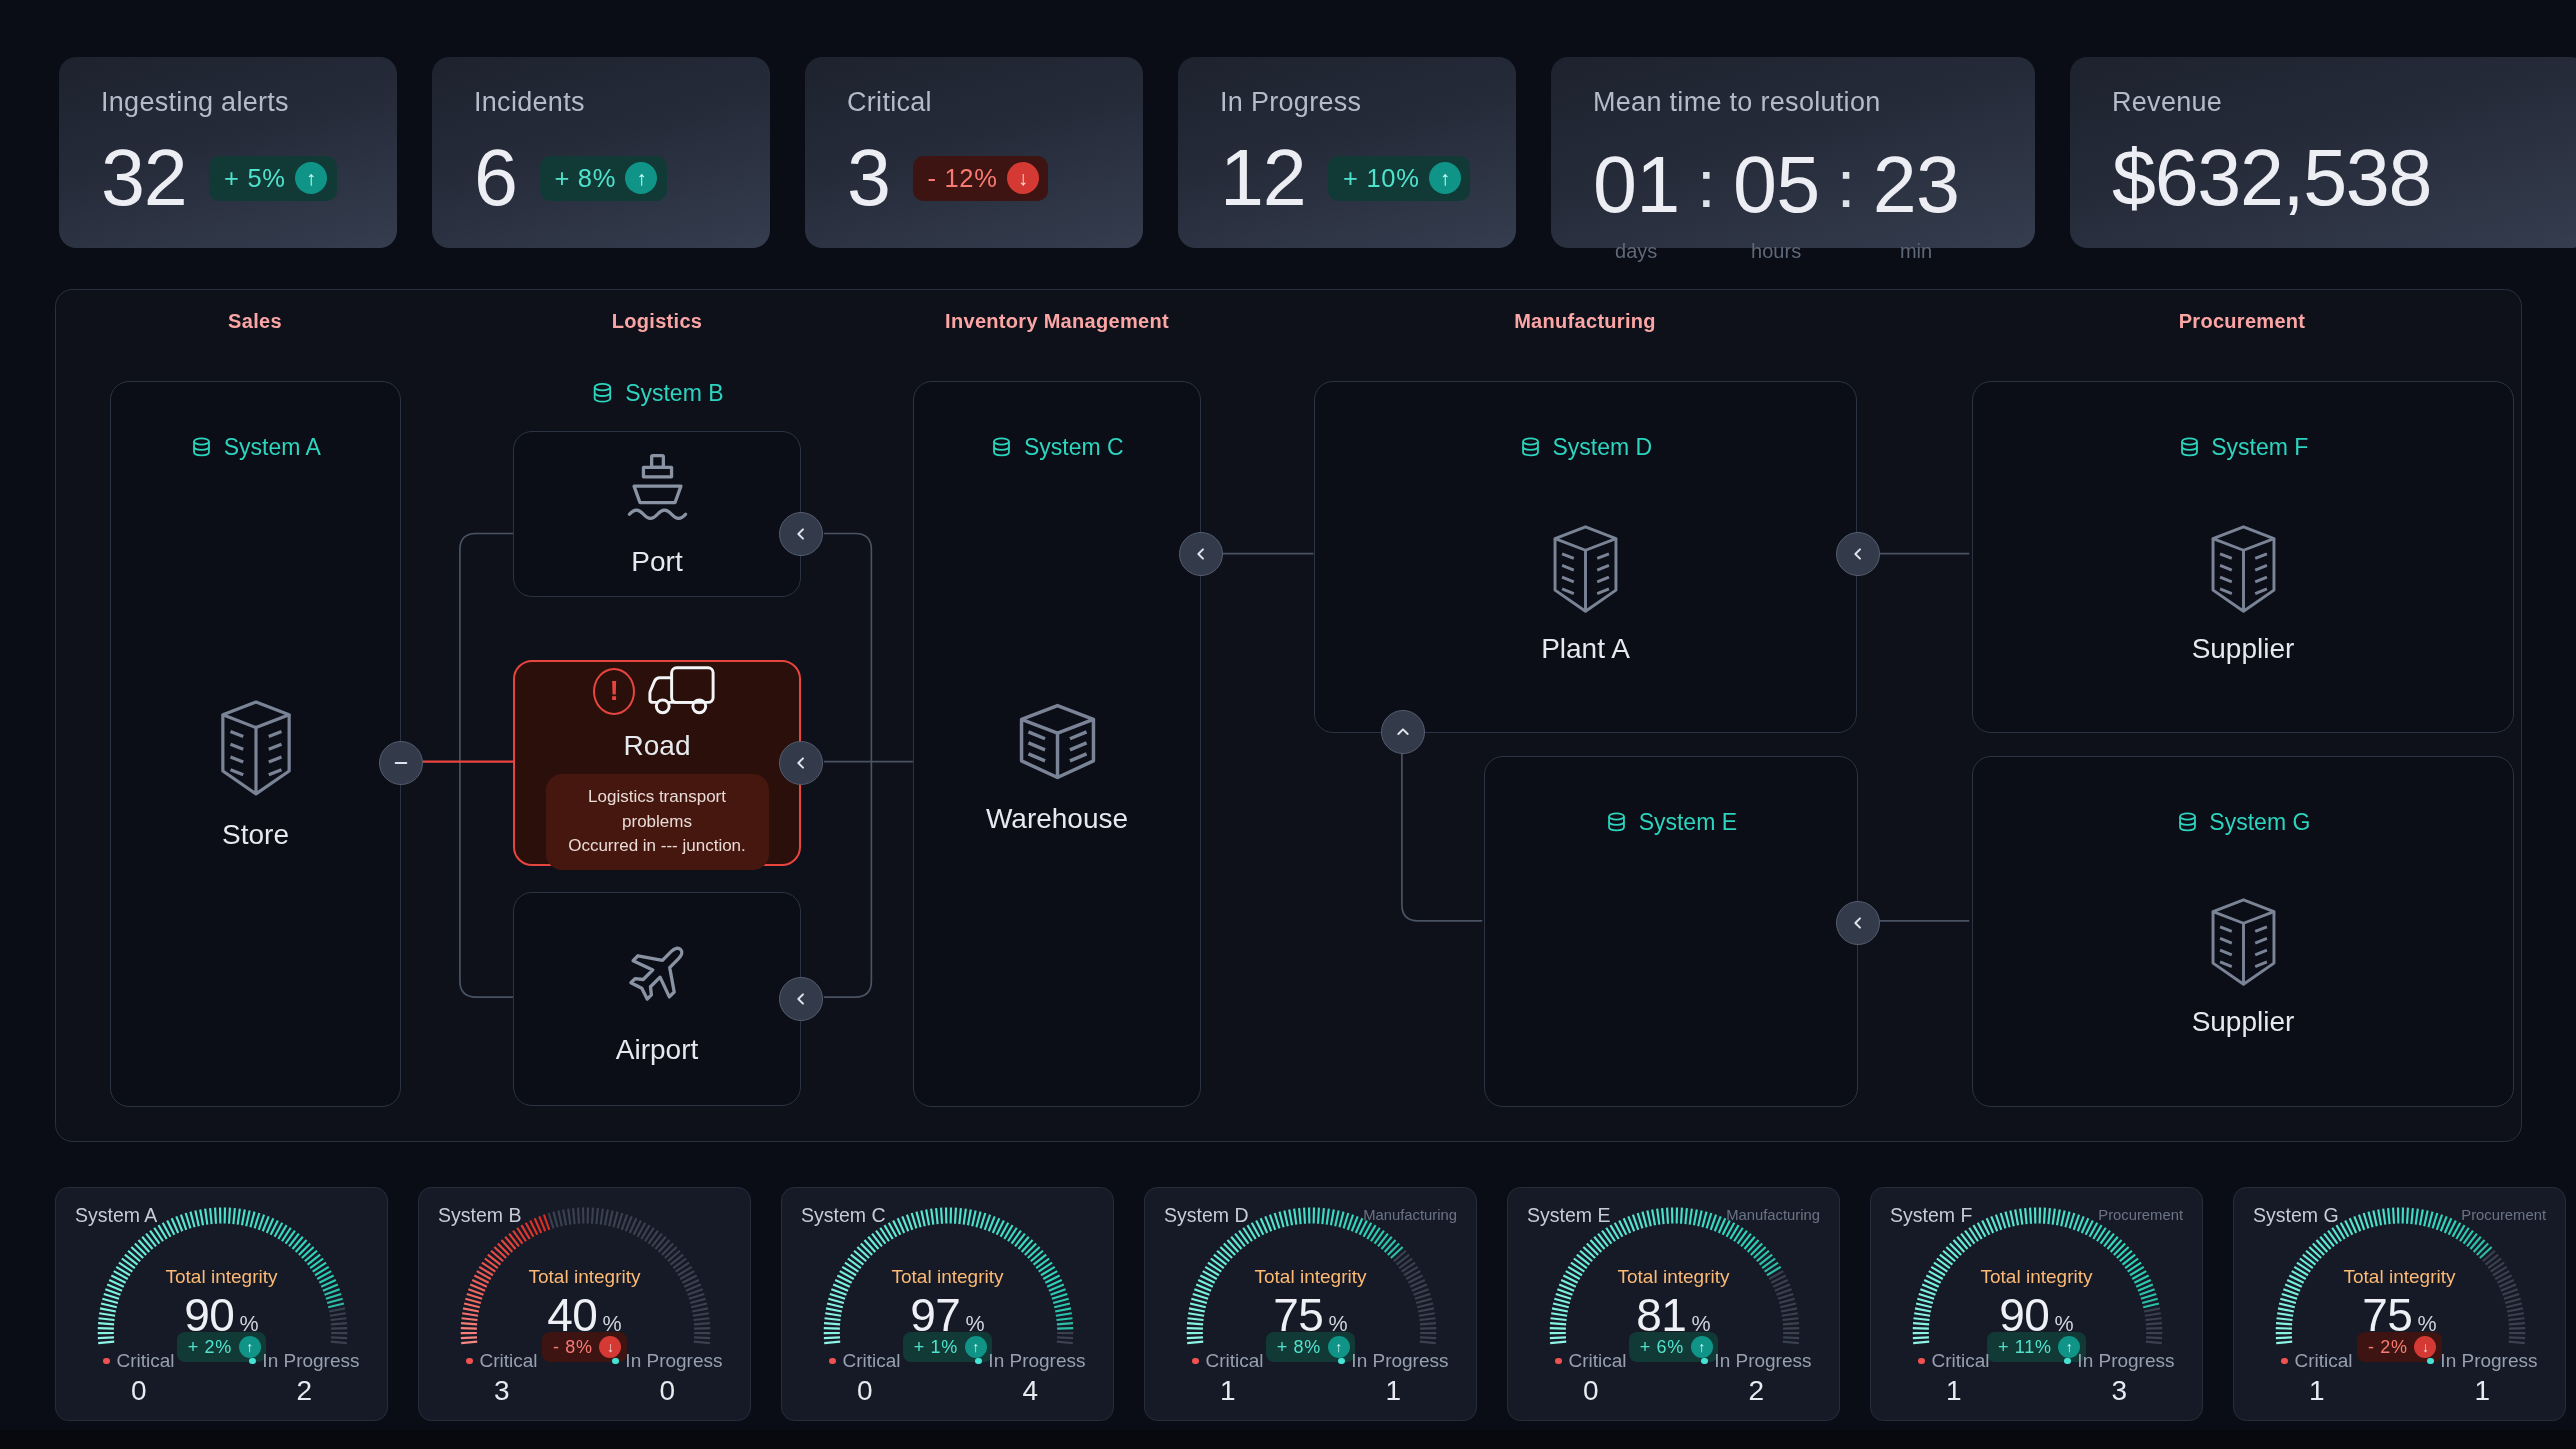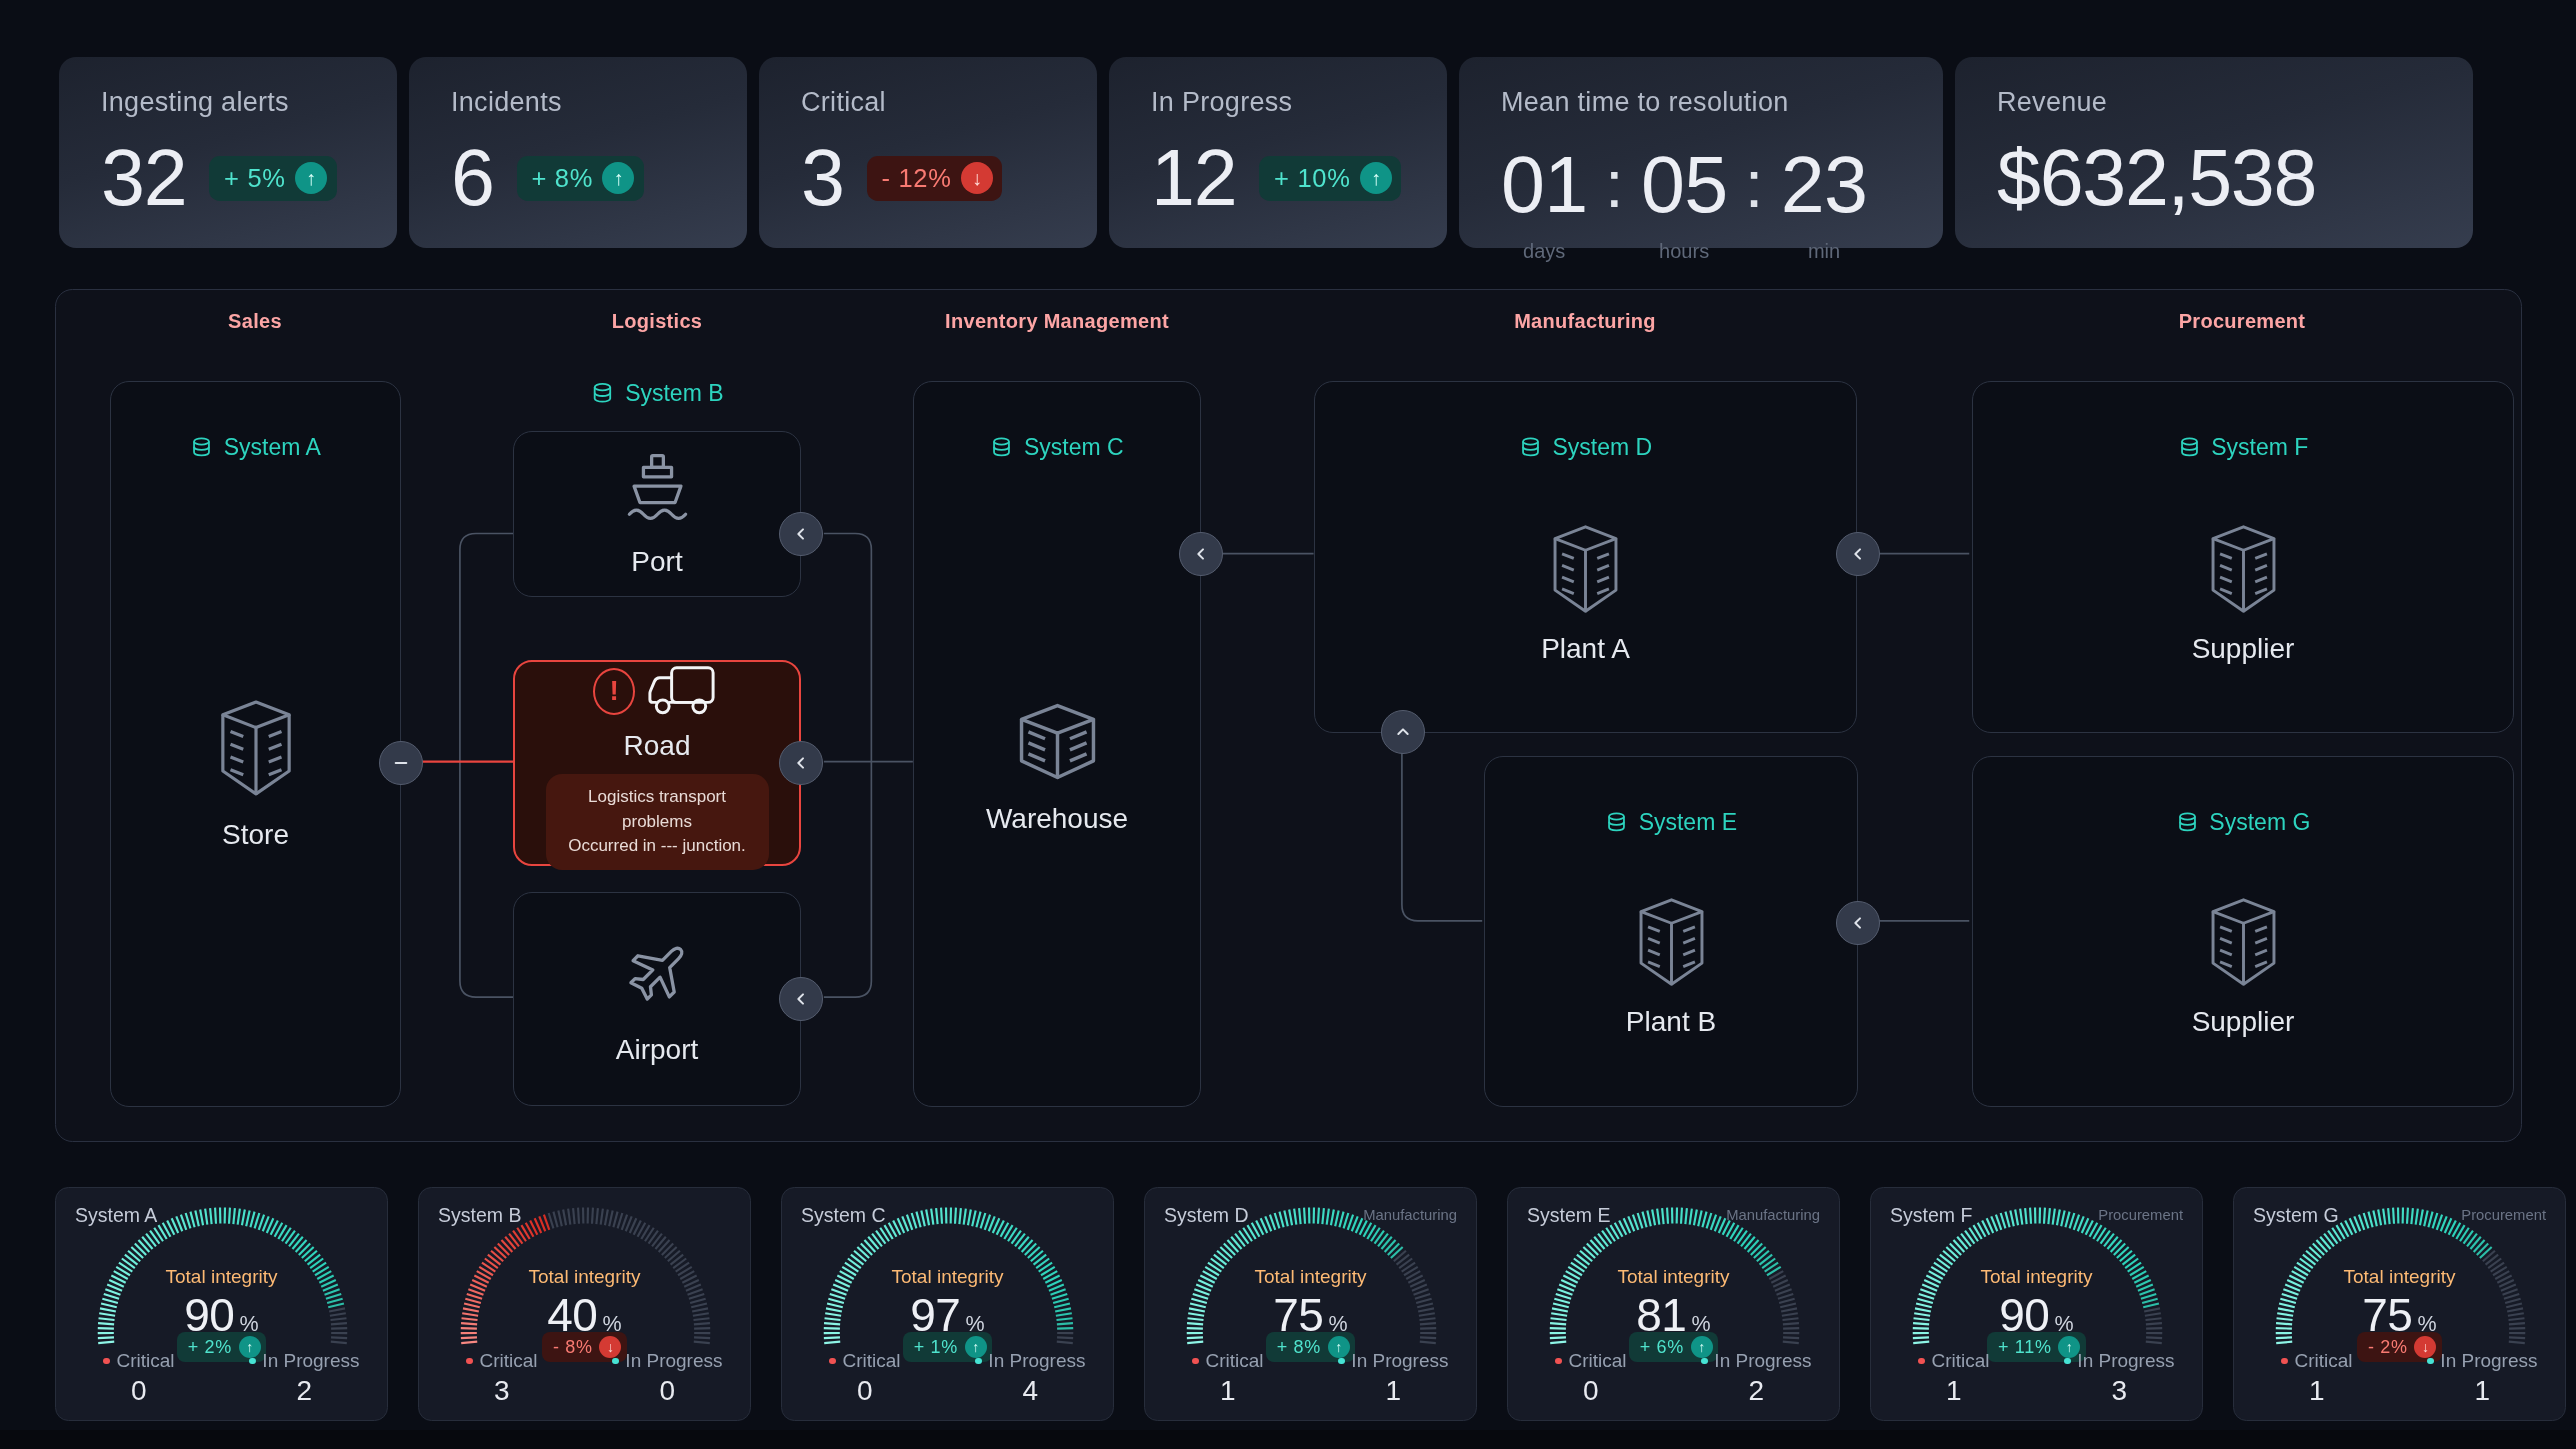--- a/index.html
+++ b/index.html
@@ -4,21 +4,21 @@
 <style>
   * { margin:0; padding:0; box-sizing:border-box; }
   html,body { width:2576px; height:1449px; overflow:hidden; }
   body {
     background:#0a0d15;
     font-family:"Liberation Sans","DejaVu Sans",sans-serif;
     color:#e8eaf0;
     position:relative;
   }
   
-  .kpi-row { position:absolute; left:59px; top:57px; width:2509px; display:flex; gap:12px; }
+  .kpi-row { position:absolute; left:59px; top:57px; width:2509px; display:flex; gap:35px; }
   .kpi-card {
     height:191px; border-radius:17.4px; padding:29.5px 42px 0 42px;
     background:linear-gradient(165deg,#1d222e 0%,#252b39 45%,#3a4254 115%);
     position:relative; flex:0 0 auto;
   }
   .kpi-card.w1 { width:338px; } .kpi-card.w2 { width:484px; } .kpi-card.w3 { width:518px; }
   .kpi-title { font-size:27px; color:#b4bbc9; font-weight:400; letter-spacing:0.3px; }
   .kpi-value-row { display:flex; align-items:center; gap:23px; margin-top:17.4px; }
   .kpi-value { font-size:79px; font-weight:300; color:#eceef4; letter-spacing:-1.3px; line-height:1.1; }
   .mttr-parts { display:flex; align-items:flex-start; margin-top:24px; }
@@ -329,32 +329,20 @@
   <div class="node-card" style="left:1428px; top:466px; width:374px; height:351px">
     <div class="sys-label">
       <svg class="icon" width="23" height="23" viewBox="0 0 34 34">
         <g fill="none" stroke="#2dd4bf" stroke-width="2.6">
           <ellipse cx="17" cy="8" rx="11" ry="4.6"></ellipse>
           <path d="M6 8 v8 c0 2.6 4.9 4.6 11 4.6 s11 -2 11 -4.6 V8"></path>
           <path d="M6 16 v8 c0 2.6 4.9 4.6 11 4.6 s11 -2 11 -4.6 V16"></path>
         </g>
       </svg>
       <span class="sys-label-text">System E</span>
-    </div>
-    <div class="figure" style="top:138px; gap:17.4px">
-      <svg class="icon" width="75" height="94" viewBox="0 0 64 80">
-        <g fill="none" stroke="#7a8496" stroke-width="2.5" stroke-linejoin="round">
-          <path d="M32 4 L58 14 L32 24 L6 14 Z"></path>
-          <path d="M6 14 V58 L32 76 V24"></path>
-          <path d="M58 14 V58 L32 76"></path>
-          <path d="M12 27 l10 4 M12 37 l10 4 M12 47 l10 4 M12 57 l10 4"></path>
-          <path d="M42 31 l10 -4 M42 41 l10 -4 M42 51 l10 -4 M42 61 l10 -4"></path>
-        </g>
-      </svg>
-      <span class="node-name">Plant B</span>
     </div>
   </div>
 
   <div class="node-card" style="left:1916px; top:91px; width:542px; height:352px">
     <div class="sys-label">
       <svg class="icon" width="23" height="23" viewBox="0 0 34 34">
         <g fill="none" stroke="#2dd4bf" stroke-width="2.6">
           <ellipse cx="17" cy="8" rx="11" ry="4.6"></ellipse>
           <path d="M6 8 v8 c0 2.6 4.9 4.6 11 4.6 s11 -2 11 -4.6 V8"></path>
           <path d="M6 16 v8 c0 2.6 4.9 4.6 11 4.6 s11 -2 11 -4.6 V16"></path>

